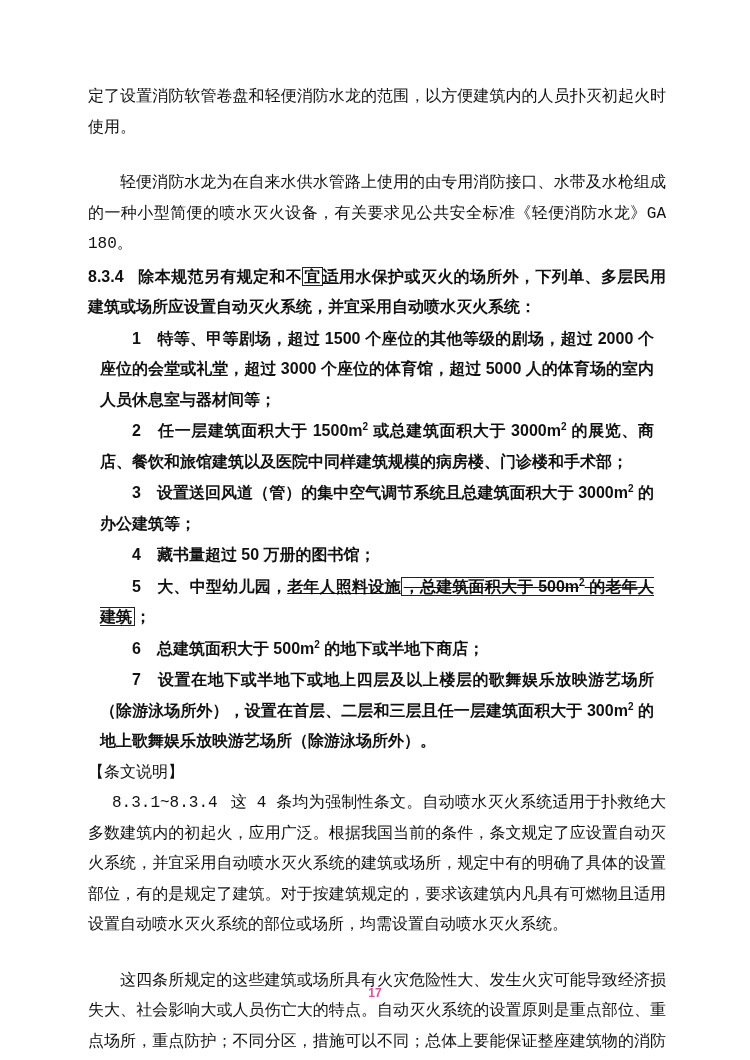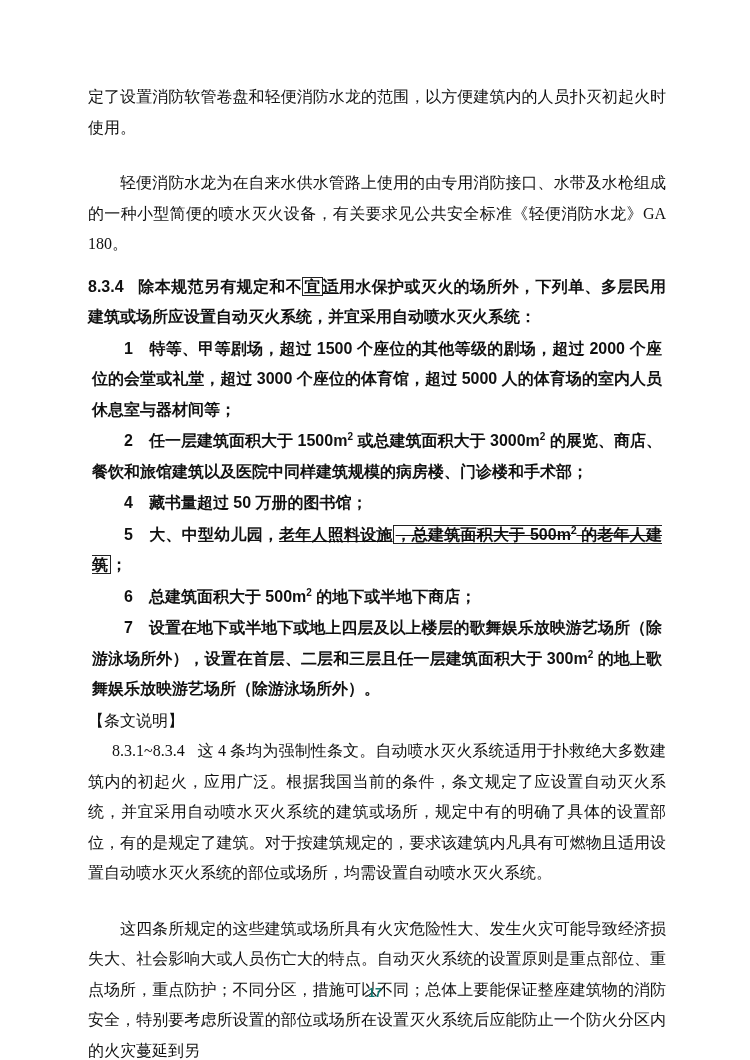--- a/index.html
+++ b/index.html
@@ -23,29 +23,29 @@
   }
   p {
     margin: 0;
     padding: 0;
     font-size: 16px;
     line-height: 30.5px;
     text-align: justify;
     color: #111111;
   }
   .serif {
-    font-family: Liberation Serif, serif;
+    font-family: Liberation Mono, monospace;
   }
   .hei {
     font-family: "Liberation Sans", "DejaVu Sans", sans-serif;
     font-weight: 600;
   }
   .indent { text-indent: 2em; margin-top: 25px; }
-  .clause-block { margin-top: 12px; }
-  .item { margin: 1px 4px; }
+  .clause-block { margin-top: 2px; }
+  .item { margin: 1px 12px; }
   .num {
     font-weight: 700;
     margin-right: 0.9em;
   }
   .cnum { margin-right: 0.8em; margin-left: 24px; }
   .boxed {
     border: 1px solid #222222;
     padding: 0 1px;
   }
   .ul { text-decoration: underline; }
@@ -61,39 +61,40 @@
   }
   .pageno {
     position: absolute;
     left: 0;
     width: 100%;
     bottom: 60px;
     text-align: center;
     font-family: "Liberation Sans", "DejaVu Sans", sans-serif;
     font-size: 12px;
     font-weight: 700;
-    color: #0f766e;
+    color: #ec4899;
   }
 </style>
 </head>
 <body>
 
 <div class="page">
   <div class="content">
 
     <p class="serif"><span>定了设置消防软管卷盘和轻便消防水龙的范围，以方便建筑内的人员扑灭初起火时使用。</span></p>
 
     <p class="serif indent"><span>轻便消防水龙为在自来水供水管路上使用的由专用消防接口、水带及水枪组成的一种小型简便的喷水灭火设备，有关要求见公共安全标准《轻便消防水龙》GA 180。</span></p>
 
     <p class="hei clause-block"><span class="num">8.3.4</span><span>除本规范另有规定和不</span><span class="boxed">宜</span><span class="ul">适</span><span>用水保护或灭火的场所外，下列单、多层民用建筑或场所应设置自动灭火系统，并宜采用自动喷水灭火系统：</span></p>
 
     <p class="hei indent item"><span>1　特等、甲等剧场，超过 1500 个座位的其他等级的剧场，超过 2000 个座位的会堂或礼堂，超过 3000 个座位的体育馆，超过 5000 人的体育场的室内人员休息室与器材间等；</span></p>
 
     <p class="hei indent item"><span>2　任一层建筑面积大于 1500m</span><sup>2</sup><span> 或总建筑面积大于 3000m</span><sup>2</sup><span> 的展览、商店、餐饮和旅馆建筑以及医院中同样建筑规模的病房楼、门诊楼和手术部；</span></p>
 
+    <p class="hei indent item"><span>3　设置送回风道（管）的集中空气调节系统且总建筑面积大于 3000m</span><sup>2</sup><span> 的办公建筑等；</span></p>
 
     <p class="hei indent item"><span>4　藏书量超过 50 万册的图书馆；</span></p>
 
     <p class="hei indent item"><span>5　大、中型幼儿园，</span><span class="ul">老年人照料设施</span><span class="strike-box"><span>，总建筑面积大于 500m</span><sup>2</sup><span> 的老年人建筑</span></span><span>；</span></p>
 
     <p class="hei indent item"><span>6　总建筑面积大于 500m</span><sup>2</sup><span> 的地下或半地下商店；</span></p>
 
     <p class="hei indent item"><span>7　设置在地下或半地下或地上四层及以上楼层的歌舞娱乐放映游艺场所（除游泳场所外），设置在首层、二层和三层且任一层建筑面积大于 300m</span><sup>2</sup><span> 的地上歌舞娱乐放映游艺场所（除游泳场所外）。</span></p>
 
     <p class="serif">【条文说明】</p>

